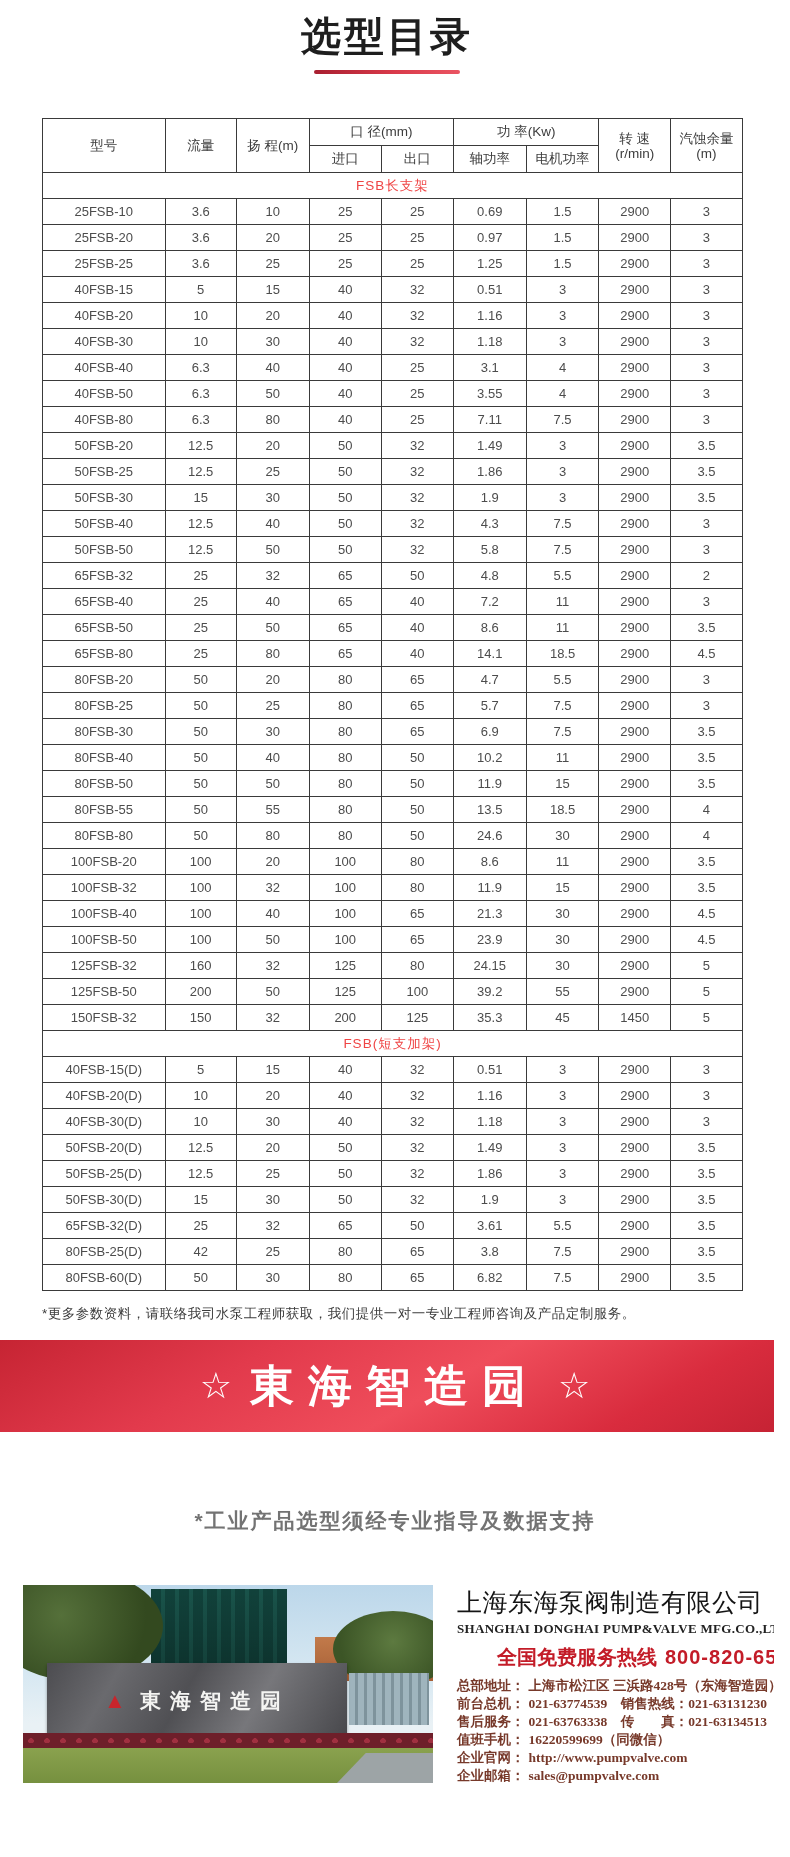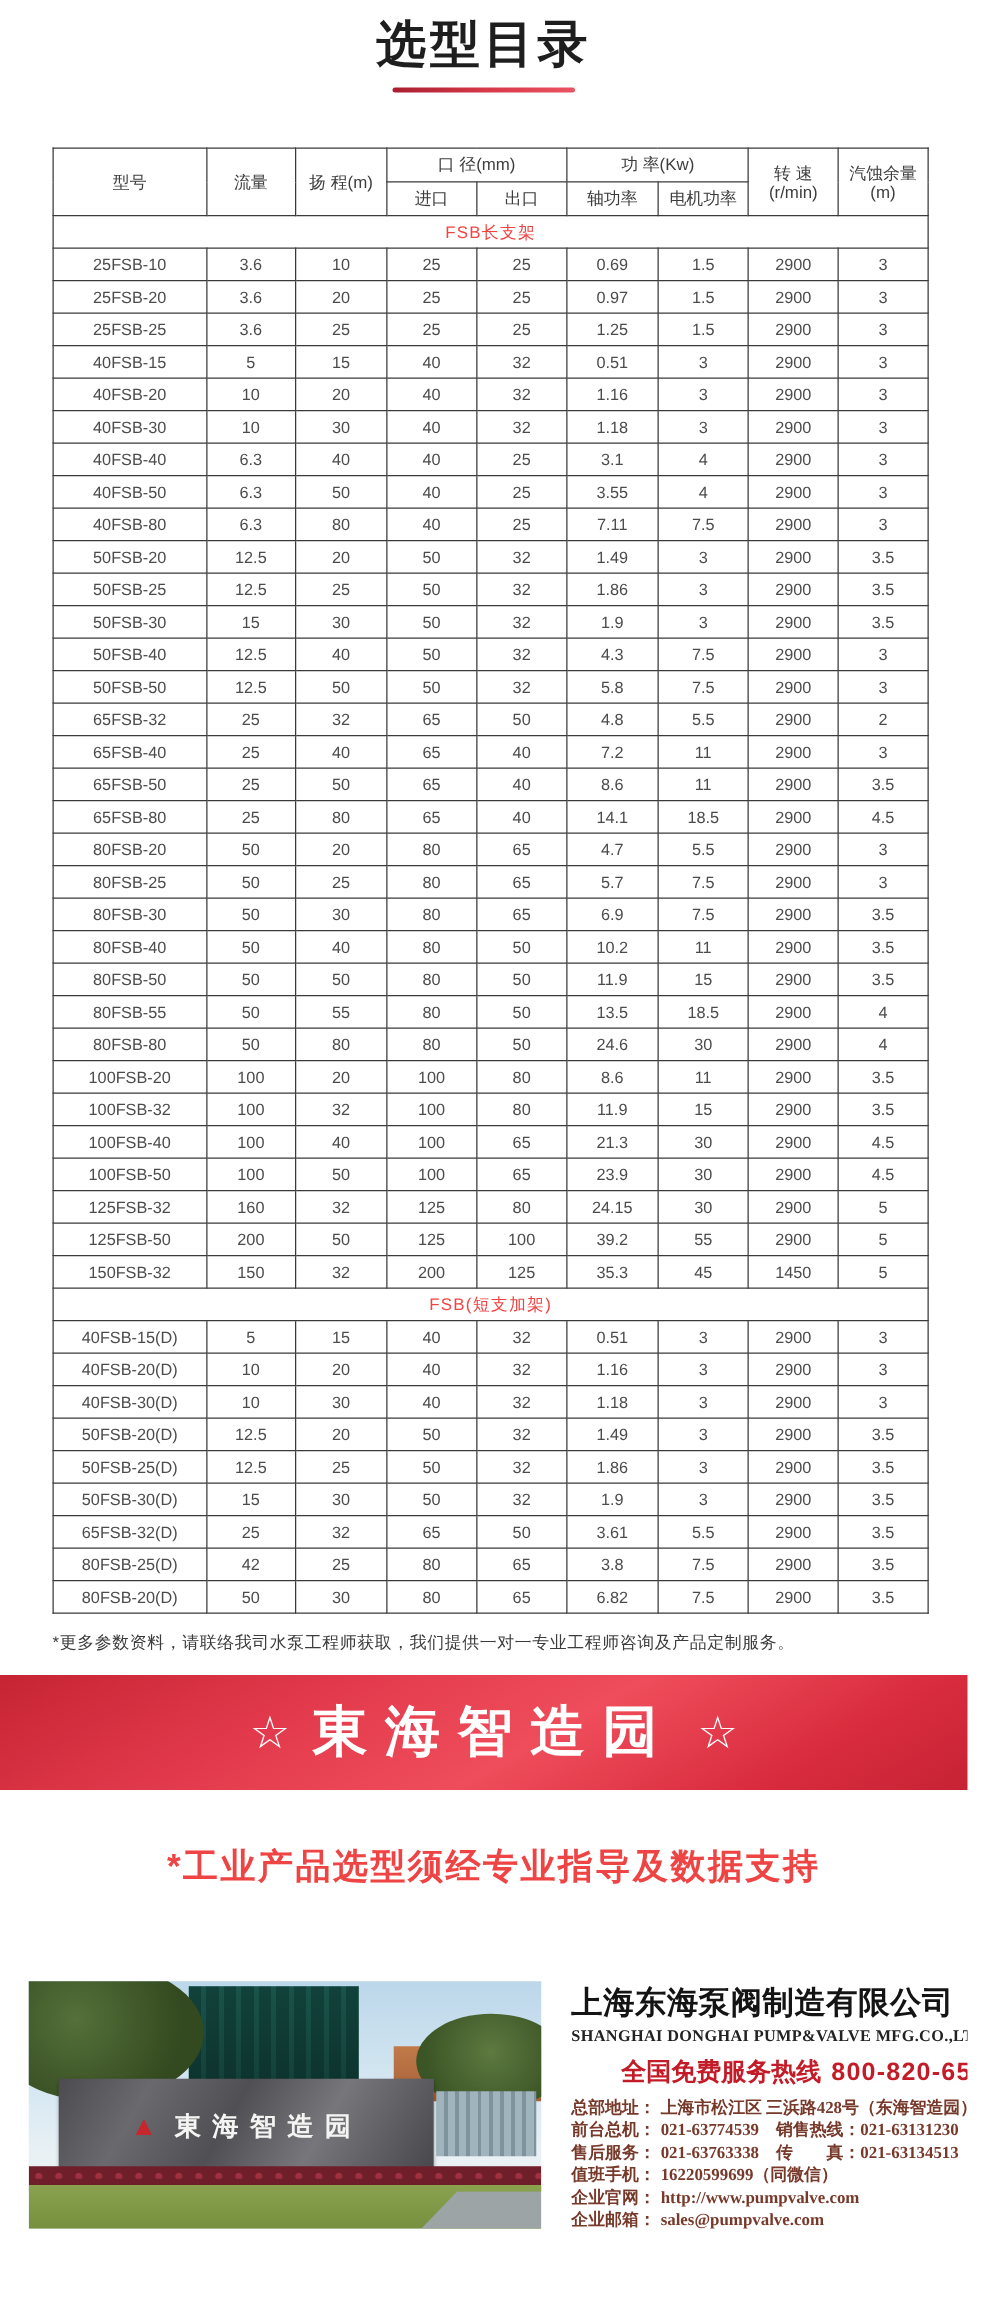--- a/index.html
+++ b/index.html
@@ -26,21 +26,21 @@
 
   
   .order-banner{position:absolute;top:1340px;left:0;width:790px;height:92px;
         background:linear-gradient(150deg,#c62433 0%,#e23a4c 30%,#ef4d5b 55%,#d92c3e 80%,#c42233 100%);
         display:flex;align-items:center;justify-content:center;color:#ffffff;}
   .order-banner .star{font-size:36px;margin:0 18px;line-height:92px;}
   .order-banner .banner-text{font-size:44px;font-weight:bold;letter-spacing:14px;line-height:92px;}
 
   
   .notice-block{position:absolute;top:1468px;left:0;width:790px;text-align:center;}
-  .notice-line{font-size:28px;font-weight:bold;color:#ef4444;line-height:49px;letter-spacing:2px;}
+  .notice-line{font-size:21px;font-weight:bold;color:#737373;line-height:49px;letter-spacing:2px;margin-top:28px;}
 
   
   .footer{position:absolute;top:1585px;left:23px;width:744px;display:flex;}
   
   .photo{position:relative;width:410px;height:198px;overflow:hidden;flex:none;
         background:linear-gradient(180deg,#bcd7ea 0%,#d7e8f2 45%,#e9f1f5 70%);}
   .ph-building{position:absolute;left:128px;top:4px;width:136px;height:86px;
         background:repeating-linear-gradient(90deg,#3e7d77 0 10px,#5b9e96 10px 14px),linear-gradient(180deg,#47867e,#35655f);
         background-blend-mode:multiply;}
   .ph-building2{position:absolute;right:0;top:52px;width:118px;height:44px;
@@ -58,21 +58,21 @@
         background:repeating-linear-gradient(90deg,#9fb4bd 0 6px,#7e939c 6px 9px);}
   .ph-flowers{position:absolute;left:0;top:148px;width:100%;height:20px;
         background:radial-gradient(circle 3px at 8px 8px,#a03040 90%,transparent),#6e1f2a;background-size:16px 10px;}
   .ph-grass{position:absolute;left:0;top:163px;width:100%;height:35px;
         background:linear-gradient(180deg,#8aa24e,#76903f);}
   .ph-pave{position:absolute;right:0;top:168px;width:96px;height:30px;background:#9da4a6;
         clip-path:polygon(30% 0,100% 0,100% 100%,0 100%);}
 
   
   .company-info{margin-left:24px;padding-top:2px;width:312px;}
-  .company-cn{font-size:25px;font-weight:bold;color:#141414;letter-spacing:0.5px;line-height:30px;white-space:nowrap;}
+  .company-cn{font-size:25px;font-weight:normal;color:#141414;letter-spacing:0.5px;line-height:30px;white-space:nowrap;}
   .company-en{font-family:"Liberation Serif",serif;font-size:13px;font-weight:bold;color:#222;
         letter-spacing:0.3px;margin-top:4px;white-space:nowrap;}
   .hotline{margin-top:7px;font-size:20px;font-weight:bold;color:#c31c28;white-space:nowrap;margin-left:40px;}
   .hotline .hl-num{margin-left:8px;letter-spacing:1px;}
   .contacts{margin-top:6px;font-family:"Liberation Serif",serif;}
   .contact-line{font-size:13.5px;font-weight:bold;color:#77392a;line-height:18px;white-space:nowrap;}
   .contact-line .cvalue{margin-left:4px;}
 </style>
 </head>
 <body>
@@ -560,21 +560,21 @@
           <td>42</td>
           <td>25</td>
           <td>80</td>
           <td>65</td>
           <td>3.8</td>
           <td>7.5</td>
           <td>2900</td>
           <td>3.5</td>
         </tr>
         <tr>
-          <td>80FSB-20(D)</td>
+          <td>80FSB-60(D)</td>
           <td>50</td>
           <td>30</td>
           <td>80</td>
           <td>65</td>
           <td>6.82</td>
           <td>7.5</td>
           <td>2900</td>
           <td>3.5</td>
         </tr>
       </tbody>

